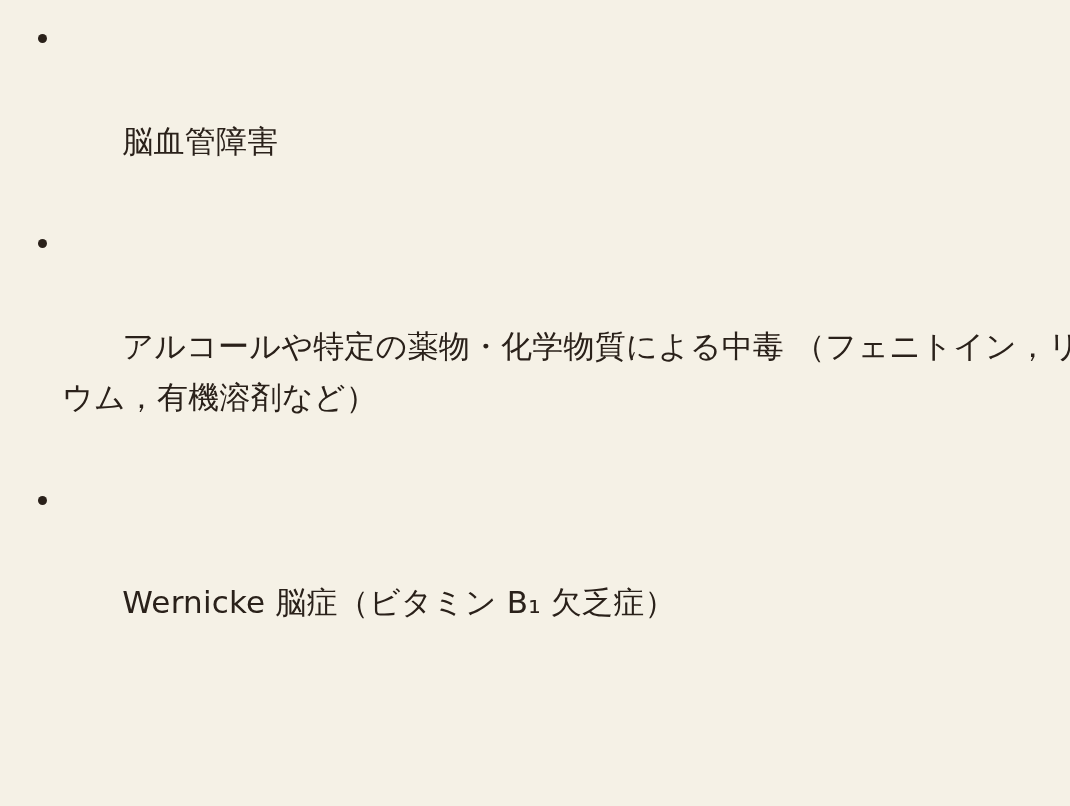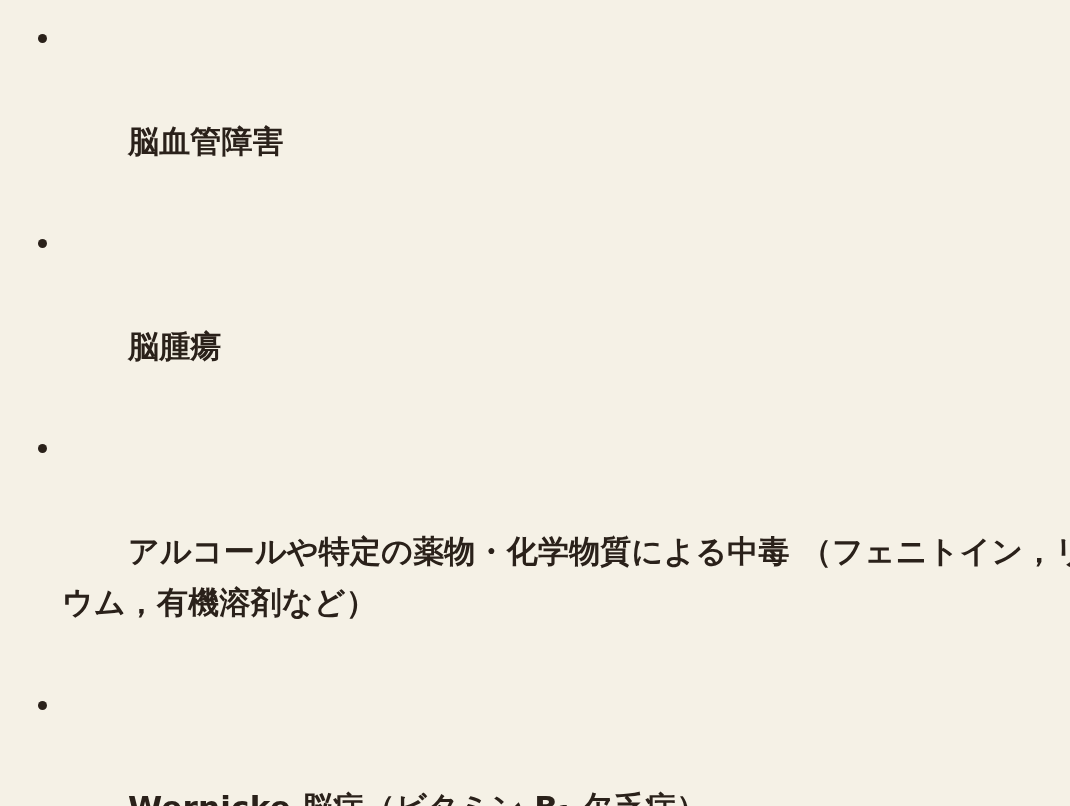--- a/index.html
+++ b/index.html
@@ -21,21 +21,21 @@
   ul.diagnosis-list {
     margin: 0;
     padding: 13px 18px 0 62px;
     list-style: none;
   }
   ul.diagnosis-list li {
     position: relative;
     font-family: "DejaVu Sans", "Liberation Sans", sans-serif;
     font-size: 31px;
     line-height: 51.3px;
-    font-weight: 700;
+    font-weight: 400;
     color: #2a211a;
     white-space: pre;
     letter-spacing: 0.2px;
   }
   .bullet {
     position: absolute;
     left: -24px;
     top: 21px;
     width: 9px;
     height: 9px;
@@ -48,24 +48,20 @@
 <body>
 
 <div class="page">
   <ul class="diagnosis-list">
     <li>
       <span class="bullet"></span>
       <span>脳血管障害</span>
     </li>
     <li>
       <span class="bullet"></span>
-      <span>脳腫瘍</span>
-    </li>
-    <li>
-      <span class="bullet"></span>
       <span>アルコールや特定の薬物・化学物質による中毒 （フェニトイン，リチ
 ウム，有機溶剤など）</span>
     </li>
     <li>
       <span class="bullet"></span>
       <span>Wernicke 脳症（ビタミン B₁ 欠乏症）</span>
     </li>
 
   </ul>
 </div>

